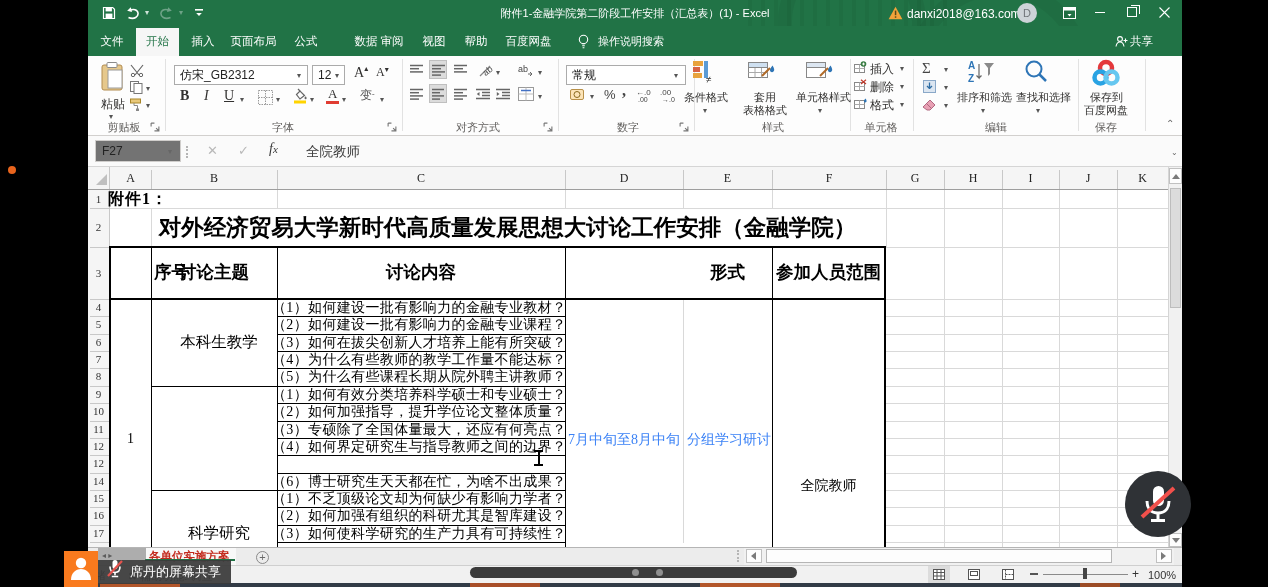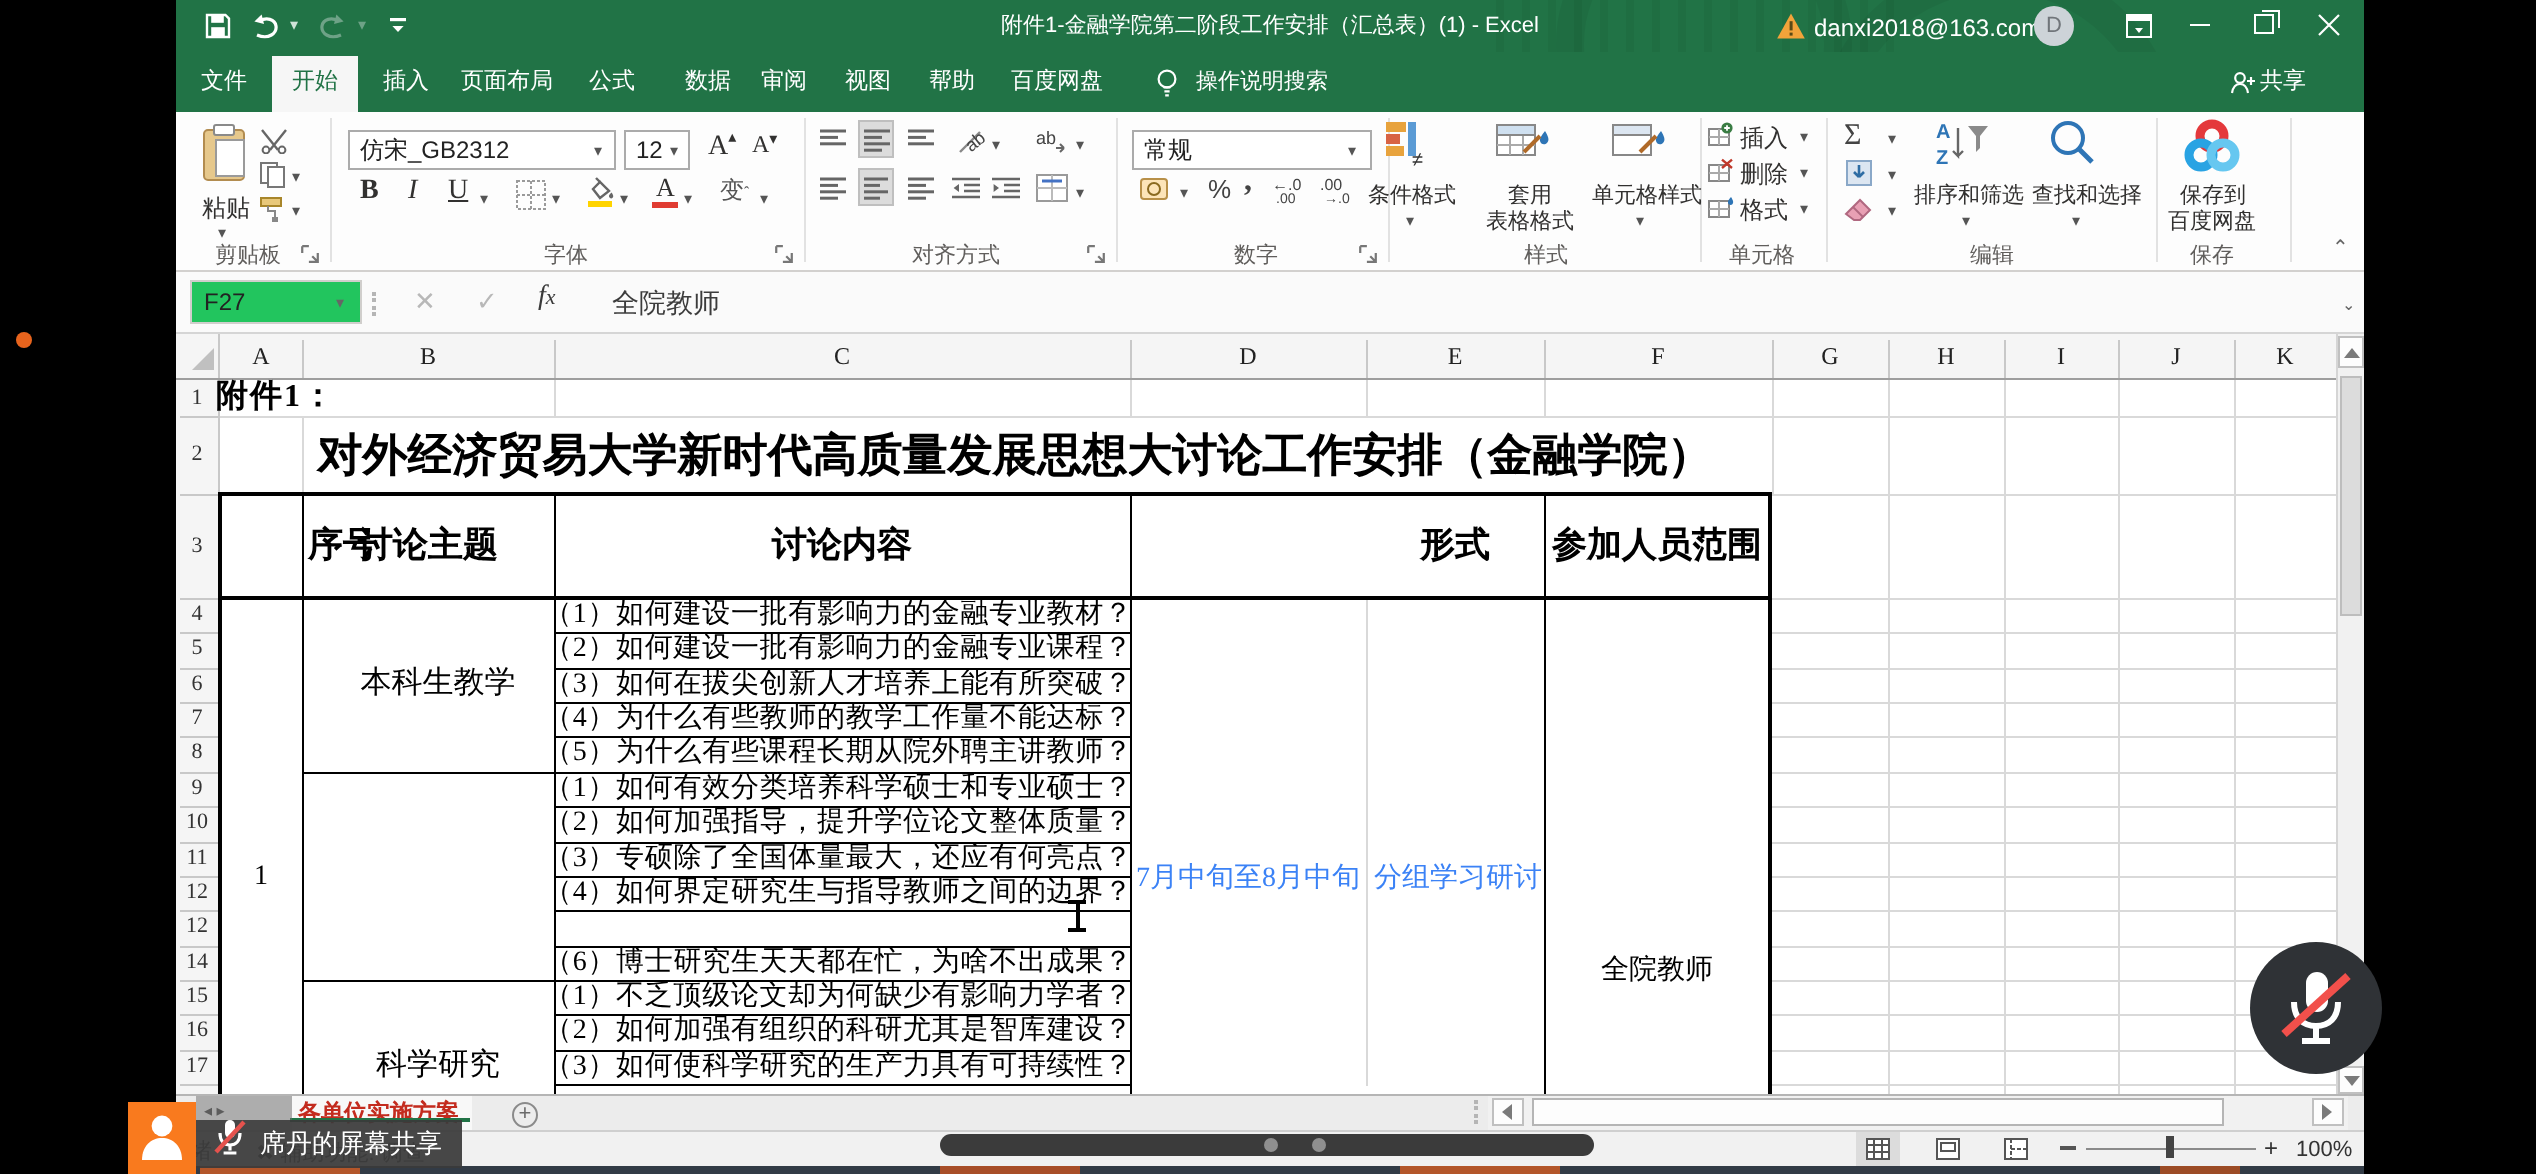--- a/index.html
+++ b/index.html
@@ -75,21 +75,21 @@
 <path d="M0.5 0.5 10.5 10.5M10.5 0.5 0.5 10.5" stroke="#fff" stroke-width="1.1"></path>
       </svg>
 </div>
 <div class="ab" style="left:0;top:26px;width:1094px;height:30px;background:#217346;">
 <div class="ab" style="left:48px;top:2px;width:43px;height:28px;background:#f6f6f6;"></div>
 <div class="tab" style="left:48px;width:43px;color:#217346;">开始</div>
 <div class="tab" style="left:4px;width:40px;">文件</div>
 <div class="tab" style="left:95px;width:40px;">插入</div>
 <div class="tab" style="left:135px;width:61px;">页面布局</div>
 <div class="tab" style="left:198px;width:40px;">公式</div>
-<div class="tab" style="left:246px;width:40px;text-align:center;">数据</div>
+<div class="tab" style="left:258px;width:40px;text-align:center;">数据</div>
 <div class="tab" style="left:284px;width:40px;">审阅</div>
 <div class="tab" style="left:326px;width:40px;">视图</div>
 <div class="tab" style="left:368px;width:40px;">帮助</div>
 <div class="tab" style="left:410px;width:61px;">百度网盘</div>
 <svg class="ab" style="left:489px;top:8px;" width="13" height="15" viewBox="0 0 13 15">
 <circle cx="6.5" cy="5.5" r="4.2" fill="none" stroke="#fff" stroke-width="1.1"></circle>
 <path d="M4.8 9.7h3.4M5.2 11.7h2.6M5.6 13.7h1.8" stroke="#fff" stroke-width="1.1"></path>
       </svg>
 <div class="tab" style="left:510px;width:90px;text-align:left;font-size:11px;">操作说明搜索</div>
 <svg class="ab" style="left:1027px;top:9px;" width="14" height="13" viewBox="0 0 14 13">
@@ -332,21 +332,21 @@
 <circle cx="15" cy="9" r="6" fill="none" stroke="#e4393c" stroke-width="4.5"></circle>
 <circle cx="9.5" cy="18.5" r="6" fill="none" stroke="#29a3e3" stroke-width="4.5"></circle>
 <circle cx="20.5" cy="18.5" r="6" fill="none" stroke="#66c7f0" stroke-width="4.5"></circle>
       </svg>
 <div class="rtxt" style="left:1002px;top:34px;font-size:11px;">保存到</div>
 <div class="rtxt" style="left:996px;top:47px;font-size:11px;">百度网盘</div>
 <div class="glabel" style="left:990px;width:56px;">保存</div>
 <div class="ab" style="left:1078px;top:62px;color:#666;font-size:10px;">⌃</div>
 </div>
 <div class="ab" style="left:0;top:136px;width:1094px;height:31px;background:#fafafa;border-bottom:1px solid #d5d5d5;box-sizing:border-box;"></div>
-<div class="ab" style="left:7px;top:140px;width:86px;height:22px;background:#22c55e;border:1px solid #d0cecc;box-sizing:border-box;font-size:12px;color:#222;line-height:20px;padding-left:6px;">F27</div>
+<div class="ab" style="left:7px;top:140px;width:86px;height:22px;background:#737373;border:1px solid #d0cecc;box-sizing:border-box;font-size:12px;color:#222;line-height:20px;padding-left:6px;">F27</div>
 <div class="chev" style="left:80px;top:147px;color:#666;">▾</div>
 <div class="ab" style="left:98px;top:146px;width:2px;height:12px;border-left:2px dotted #b5b5b5;"></div>
 <div class="ab" style="left:119px;top:143px;color:#b8b8b8;font-size:13px;">✕</div>
 <div class="ab" style="left:150px;top:143px;color:#b8b8b8;font-size:13px;">✓</div>
 <div class="ab ser" style="left:181px;top:141px;font-style:italic;font-size:14px;color:#3a3a3a;">f<span style="font-size:11px;">x</span></div>
 <div class="ab ser" style="left:218px;top:143px;font-size:13.5px;color:#3c3c3c;">全院教师</div>
 <div class="chev" style="left:1083px;top:148px;color:#666;">⌄</div>
 <div class="ab" style="left:0;top:167px;width:1080px;height:23px;background:#f5f5f5;border-bottom:1px solid #9e9e9e;box-sizing:border-box;"></div>
 <div class="ab" style="left:0;top:167px;width:22px;height:22px;border-right:1px solid #c8c8c8;box-sizing:border-box;"></div>
 <div class="ab" style="left:8px;top:174px;width:0;height:0;border-left:11px solid transparent;border-bottom:11px solid #c0c0c0;"></div>

